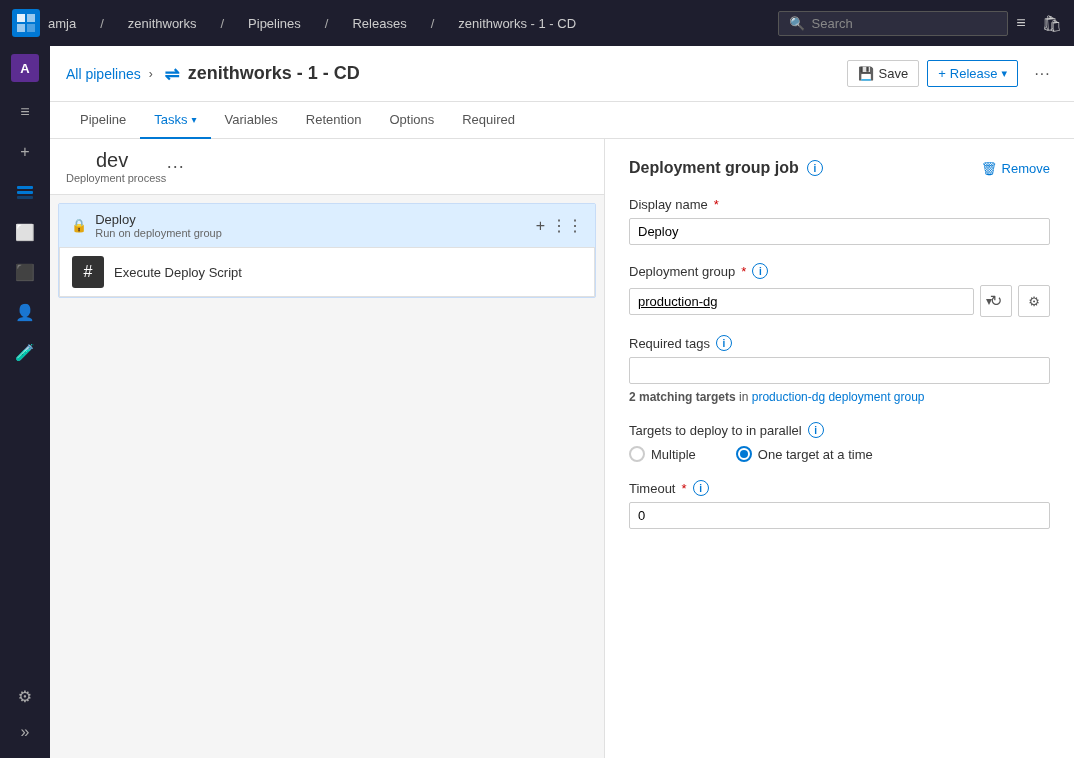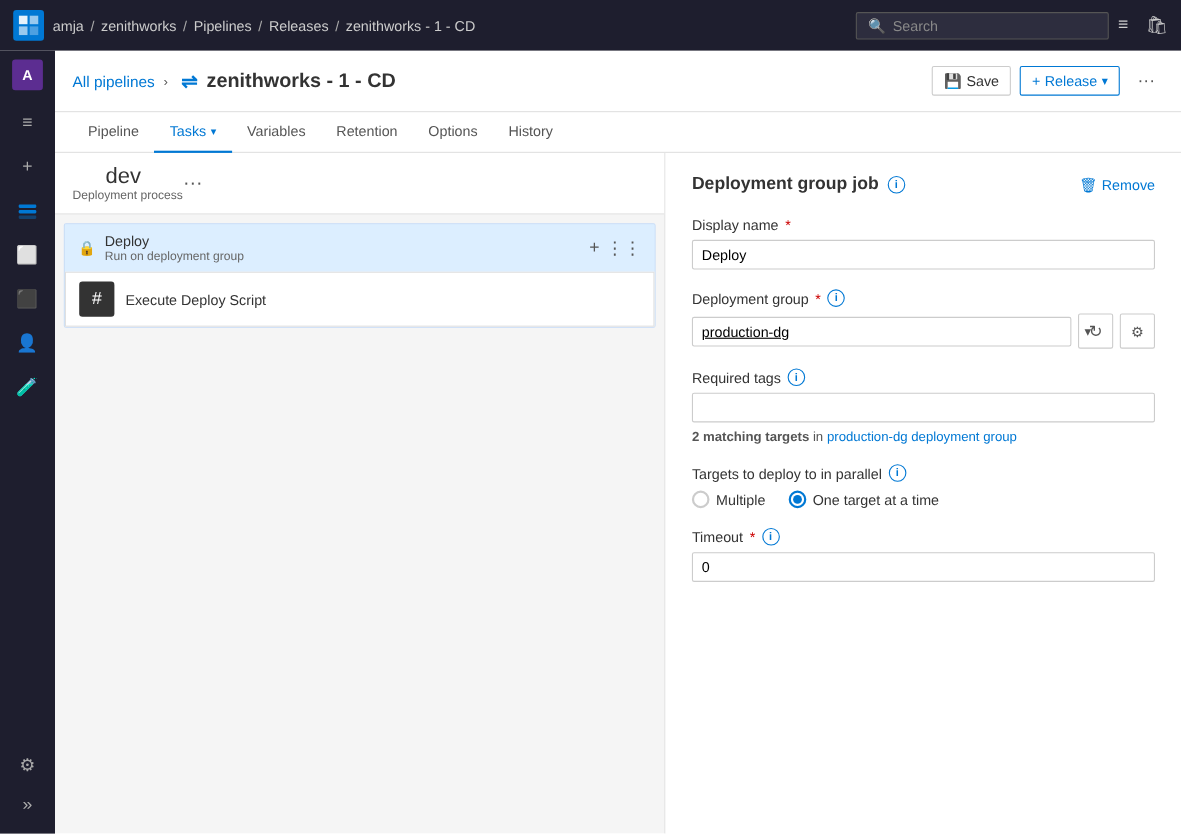--- a/index.html
+++ b/index.html
@@ -18,21 +18,21 @@
     }
     .top-bar-logo {
       width: 28px; height: 28px;
       background: #0078d4;
       border-radius: 3px;
       display: flex; align-items: center; justify-content: center;
       color: white; font-weight: bold; font-size: 14px;
       flex-shrink: 0;
     }
     .breadcrumb {
-      display: flex; align-items: flex-end; gap: 6px;
+      display: flex; align-items: flex-end; gap: 24px;
       color: #ccc; font-size: 13px; flex: 1;
     }
     .breadcrumb span { color: #aaa; }
     .breadcrumb a { color: #ccc; text-decoration: none; }
     .top-search {
       display: flex; align-items: center;
       background: #2d2d3e;
       border: 1px solid #555;
       border-radius: 2px;
       padding: 4px 10px;
@@ -283,21 +283,21 @@
       display: flex; align-items: center; justify-content: center;
       font-size: 14px; color: #555;
     }
 
     .helper-text {
       font-size: 12px; color: #555; margin-top: 6px;
     }
     .helper-text a { color: #0078d4; text-decoration: none; }
     .helper-text strong { font-weight: 600; }
 
-    .radio-group { display: flex; gap: 21px; margin-top: 8px; }
+    .radio-group { display: flex; gap: 40px; margin-top: 8px; }
     .radio-item { display: flex; align-items: center; gap: 6px; cursor: pointer; font-size: 13px; }
     .radio-circle {
       width: 16px; height: 16px;
       border: 2px solid #ccc; border-radius: 50%;
       display: flex; align-items: center; justify-content: center;
       flex-shrink: 0;
     }
     .radio-circle.checked { border-color: #0078d4; }
     .radio-circle.checked::after {
       content: ''; width: 8px; height: 8px;
@@ -384,21 +384,21 @@
         <button class="btn-ellipsis">···</button>
       </div>
     </div>
 
     <div class="tab-bar">
       <div class="tab">Pipeline</div>
       <div class="tab active" style="display:flex;align-items:center;gap:4px;">Tasks <span style="font-size:10px;">▾</span></div>
       <div class="tab">Variables</div>
       <div class="tab">Retention</div>
       <div class="tab">Options</div>
-      <div class="tab">History</div>
+      <div class="tab">Required</div>
     </div>
 
     <div class="split-pane">
 
       <div class="left-panel">
 
         <div class="stage-header">
           <div>
             <div class="stage-name">dev</div>
             <div class="stage-sub">Deployment process</div>

